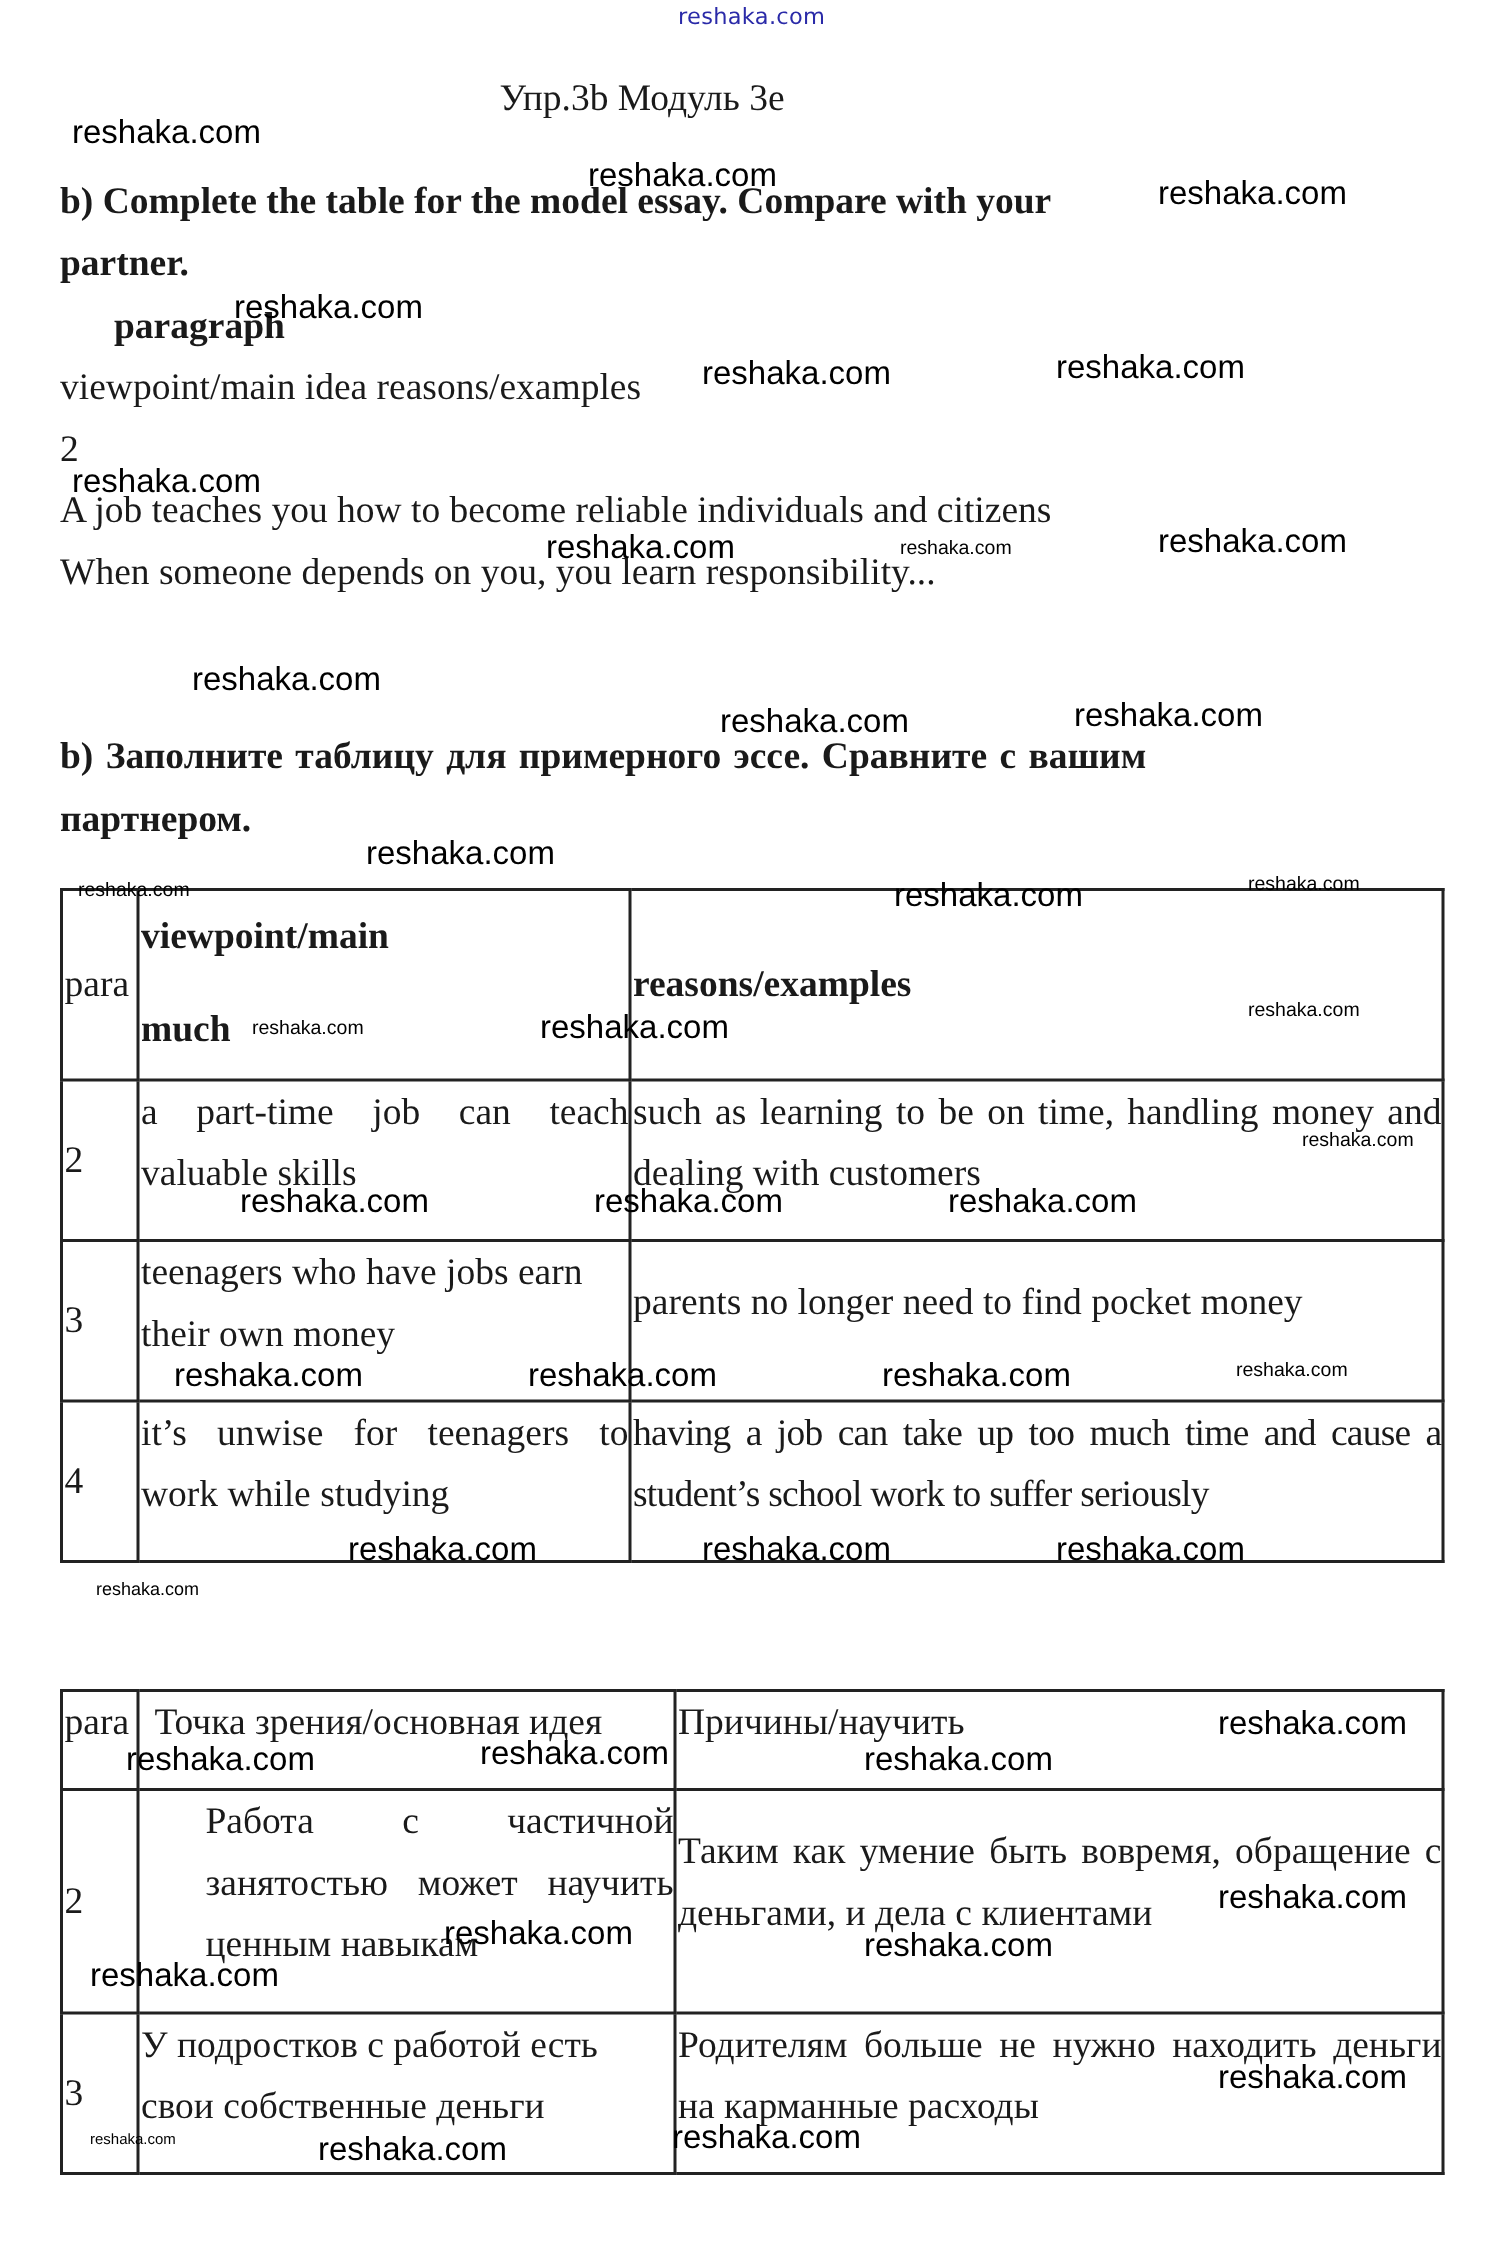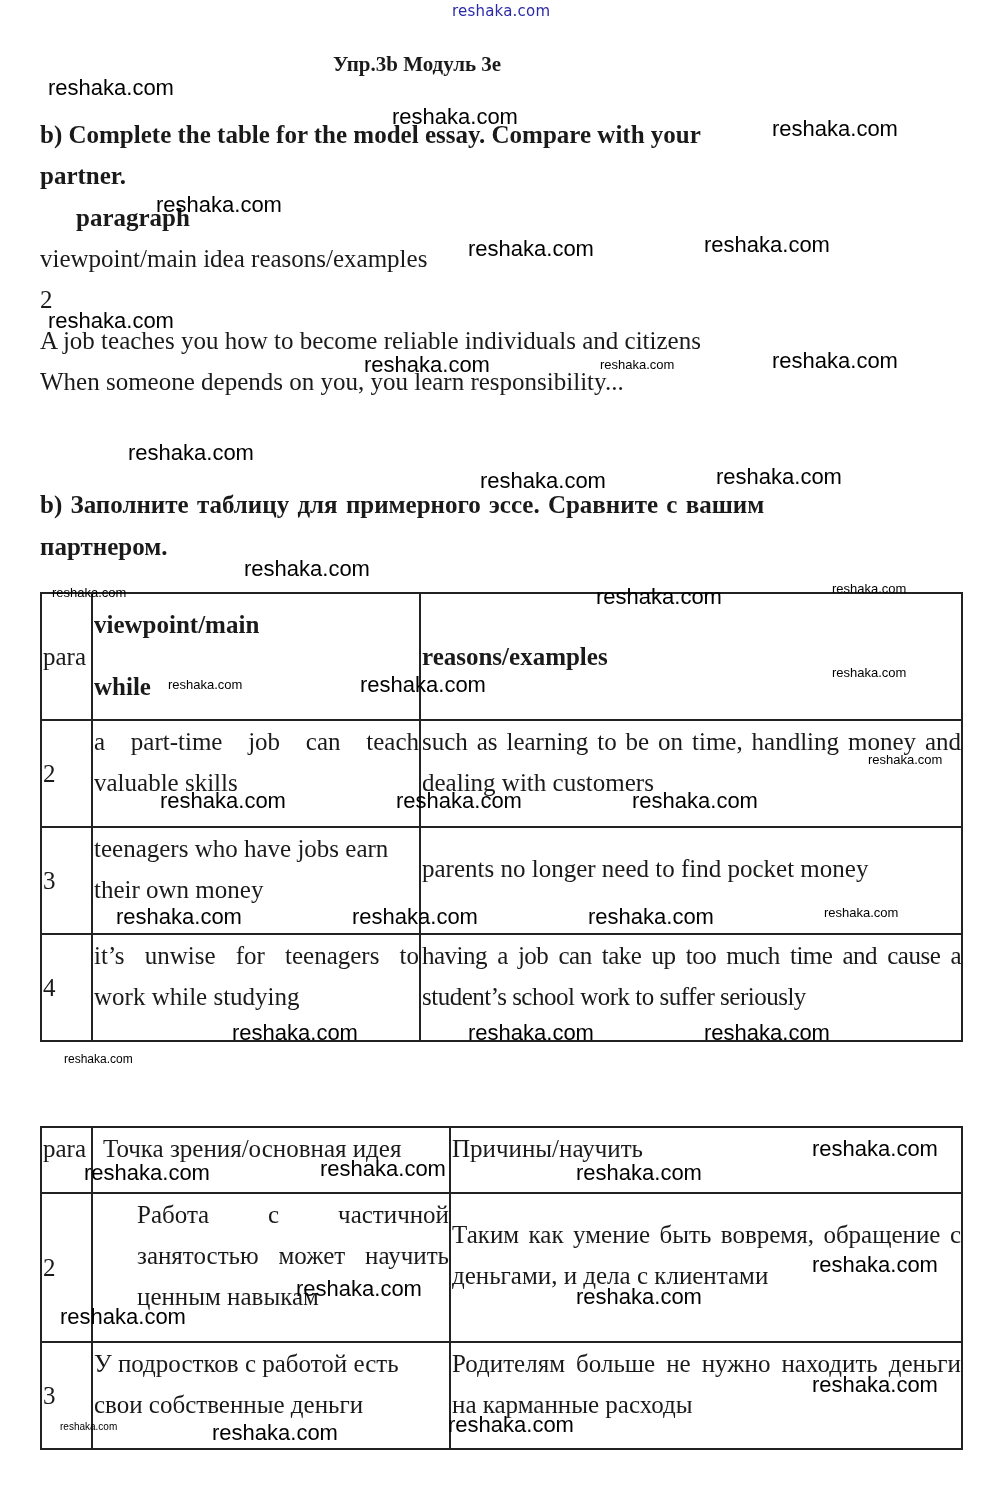--- a/index.html
+++ b/index.html
@@ -1,21 +1,21 @@
 <!DOCTYPE html>
 <html><head>
   <meta charset="utf-8">
   <style>
     html, body { margin: 0; padding: 0; background: #ffffff; }
     body { width: 1000px; height: 1508px; position: relative; overflow: hidden;
            font-family: "Liberation Serif", "DejaVu Serif", serif; color: #1a1a1a; }
     .abs { position: absolute; white-space: nowrap; }
     .site-link { font-family: "DejaVu Sans", sans-serif; font-size: 15px; color: #2a2aa8;
                  left: 452px; top: 2px; letter-spacing: 0.2px; }
-    .title { left: 333px; top: 52px; font-size: 21px; font-weight: bold; }
+    .title { left: 333px; top: 52px; font-size: 25px; font-weight: normal; }
     .bold24 { font-size: 25px; font-weight: bold; text-align: center; }
     .reg24 { font-size: 25px; }
     .wm { font-family: "Liberation Sans", "DejaVu Sans", sans-serif; color: #000; font-size: 22px; }
     .wm.small { font-size: 13px; }
 
     table.grid { position: absolute; border-collapse: collapse; left: 40px; }
     table.grid td { border: 2px solid #222; vertical-align: middle; padding: 0 0 0 1px;
                     font-size: 25px; line-height: 41px; }
     table.grid td.just { text-align: justify; text-align-last: left; }
     .hdr-b { font-weight: bold; margin-left: 19px; }
@@ -39,21 +39,21 @@
 
 <div class="abs bold24" style="left:40px; top:491px; word-spacing:2px;">b) Заполните таблицу для примерного эссе. Сравните с вашим</div>
 <div class="abs bold24" style="left:40px; top:533px;">партнером.</div>
 
 <table class="grid" id="t1">
   <tbody>
       <tr style="height:127px;">
     <td style="width:48px;">para</td>
     <td style="width:325px; vertical-align:top; line-height:62px;" class="hdr-b">
       <div>viewpoint/main</div>
-      <div>while</div>
+      <div>much</div>
     </td>
     <td class="hdr-b">reasons/examples</td>
   </tr>
   <tr style="height:107px;">
     <td>2</td>
     <td class="just cell-pad" style="vertical-align:top;">a part-time job can teach valuable skills</td>
     <td class="just" style="vertical-align:top;">such as learning to be on time, handling money and dealing with customers</td>
   </tr>
   <tr style="height:107px;">
     <td>3</td>

